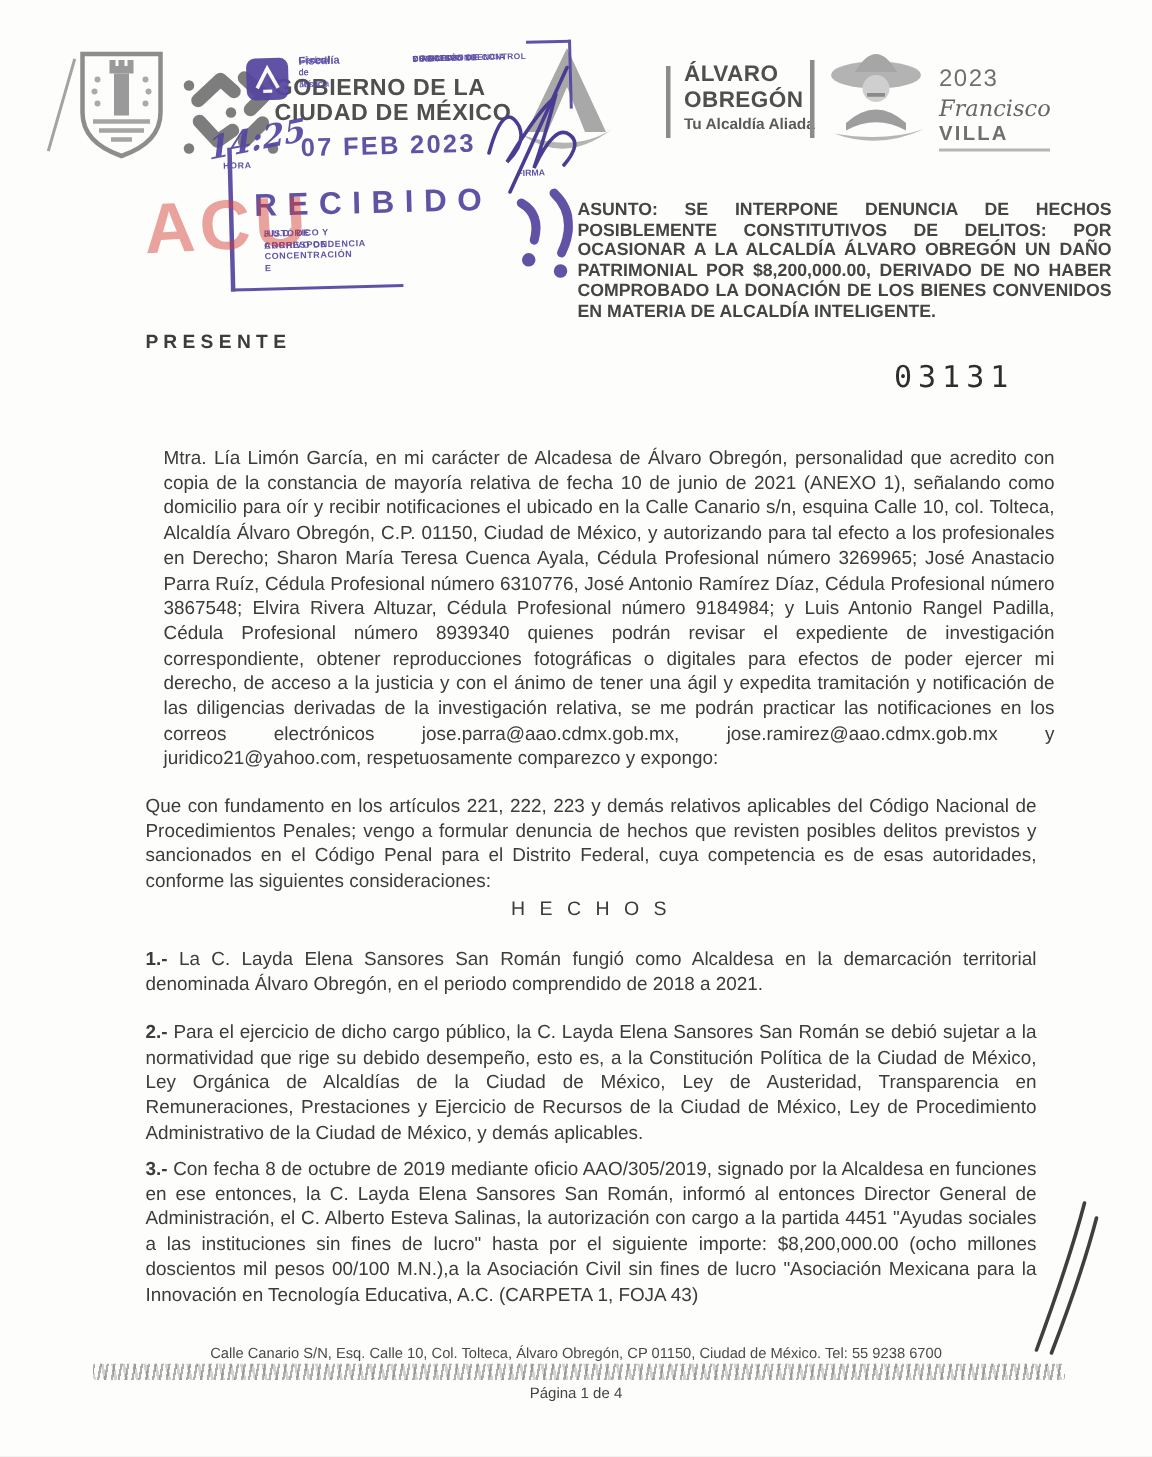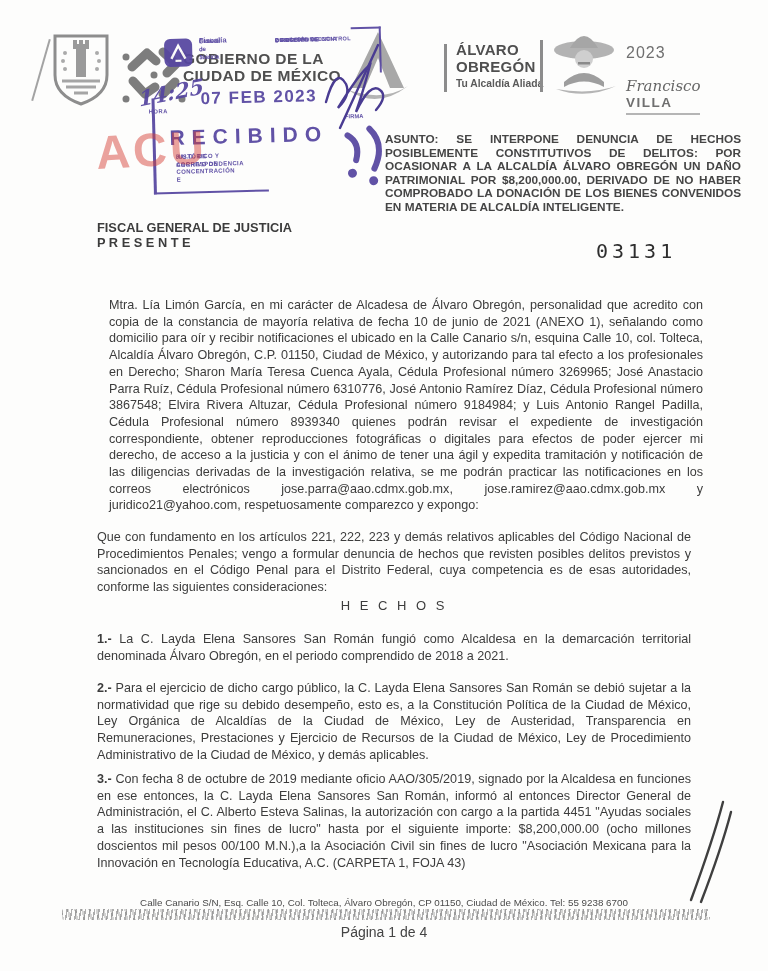--- a/index.html
+++ b/index.html
@@ -20,21 +20,21 @@
   .vdiv { position:absolute; width:2.5px; background:#8c8c8c; }
   .vdiv1 { left:444px; top:44px; height:48px; }
   .vdiv2 { left:540px; top:40px; height:52px; }
   .alc-block { position:absolute; left:456px; top:42px; color:#4f4f4f; }
   .alc-name { font-weight:800; font-size:15px; line-height:16.5px; letter-spacing:.3px; }
   .alc-tag { font-weight:bold; font-size:10.3px; margin-top:3px; color:#5a5a5a; }
   .villa-img { position:absolute; left:550px; top:30px; }
   .villa-text { position:absolute; left:626px; top:44px; color:#6f6f6f; }
   .villa-year { font-size:16px; letter-spacing:1px; }
   .villa-first { font-family:"DejaVu Serif", serif; font-style:italic;
-    font-size:15px; color:#666; margin-top:15px; }
+    font-size:15px; color:#666; margin-top:1px; }
   .villa-last { font-weight:bold; font-size:13.5px; letter-spacing:1.5px; margin-top:0px; }
   .villa-rule { width:74px; height:2px; background:#b5b5b5; margin-top:3px; }
   
   .stamp { position:absolute; left:95px; top:30px; width:300px; height:175px;
     transform:rotate(-1.5deg); color:#5646a0; opacity:.93; }
   .stamp * { position:absolute; }
   .fgj-box { left:70px; top:6px; }
   .fgj-lines { left:106px; top:6px; font-size:7.5px; line-height:8px; font-weight:bold; }
   .fgj-lines .s2 { font-size:6px; font-weight:normal; }
   .dir-lines { left:182px; top:8px; font-size:5.6px; line-height:6.4px;
@@ -79,21 +79,21 @@
   
   .foot-addr { position:absolute; left:0; top:897px; width:100%; text-align:center;
     font-size:9.8px; color:#4a4a4a; }
   .scribble { position:absolute; left:62px; top:909px; width:648px; height:11px;
     opacity:.75; border-radius:2px;
     background-image:
       repeating-linear-gradient(100deg, rgba(60,60,60,.55) 0 1.5px, transparent 1.5px 4.5px),
       repeating-linear-gradient(78deg, rgba(95,95,95,.35) 0 2px, transparent 2px 7px);
   }
   .foot-page { position:absolute; left:0; top:924px; width:100%; text-align:center;
-    font-size:14px; color:#444; }
+    font-size:10px; color:#444; }
 </style>
 </head>
 <body>
 
 <div class="page">
 
   <div class="pen-line"></div>
 
   <span class="crest">
     <svg width="58" height="74" viewBox="0 0 58 74">
@@ -221,21 +221,20 @@
       <g fill="none" stroke="#4a3c92" stroke-width="2.4" stroke-linecap="round">
         <path d="M60 5 L22 88"></path>
         <path d="M8 62 Q18 26 28 44 Q33 55 20 68 Q42 32 52 25 Q45 52 38 72 Q52 42 62 50 Q70 56 58 70"></path>
       </g>
     </svg>
   </span>
 
   <div class="asunto">ASUNTO: SE INTERPONE DENUNCIA DE HECHOS POSIBLEMENTE CONSTITUTIVOS DE DELITOS: POR OCASIONAR A LA ALCALDÍA ÁLVARO OBREGÓN UN DAÑO PATRIMONIAL POR $8,200,000.00, DERIVADO DE NO HABER COMPROBADO LA DONACIÓN DE LOS BIENES CONVENIDOS EN MATERIA DE ALCALDÍA INTELIGENTE.</div>
 
   <div class="addressee">
-    <div>FISCAL GENERAL DE JUSTICIA</div>
     <div>P R E S E N T E</div>
   </div>
   <div class="folio">03131</div>
 
   <div class="para p-intro">Mtra. Lía Limón García, en mi carácter de Alcadesa de Álvaro Obregón, personalidad que acredito con copia de la constancia de mayoría relativa de fecha 10 de junio de 2021 (ANEXO 1), señalando como domicilio para oír y recibir notificaciones el ubicado en la Calle Canario s/n, esquina Calle 10, col. Tolteca, Alcaldía Álvaro Obregón, C.P. 01150, Ciudad de México, y autorizando para tal efecto a los  profesionales en Derecho; Sharon María Teresa Cuenca Ayala, Cédula Profesional número 3269965; José Anastacio Parra Ruíz, Cédula Profesional número 6310776,  José Antonio Ramírez Díaz, Cédula Profesional número 3867548; Elvira Rivera Altuzar, Cédula Profesional número 9184984; y Luis Antonio Rangel Padilla, Cédula Profesional número 8939340 quienes podrán revisar el expediente de investigación correspondiente, obtener reproducciones fotográficas o digitales para efectos de poder ejercer mi derecho, de acceso a la justicia y con el ánimo de tener una ágil y expedita tramitación y notificación de las diligencias derivadas de la investigación relativa, se me podrán practicar las notificaciones en los correos electrónicos jose.parra@aao.cdmx.gob.mx,  jose.ramirez@aao.cdmx.gob.mx  y  juridico21@yahoo.com, respetuosamente comparezco y expongo:</div>
   <div class="para p-fund">Que con fundamento en los artículos 221, 222, 223 y demás relativos aplicables del Código Nacional de Procedimientos Penales; vengo a formular denuncia de hechos que revisten posibles delitos previstos y sancionados en el Código Penal para el Distrito Federal, cuya competencia es de esas autoridades, conforme las siguientes consideraciones:</div>
 
   <div class="hechos-title">H E C H O S</div>
 
   <div class="para h-1">

